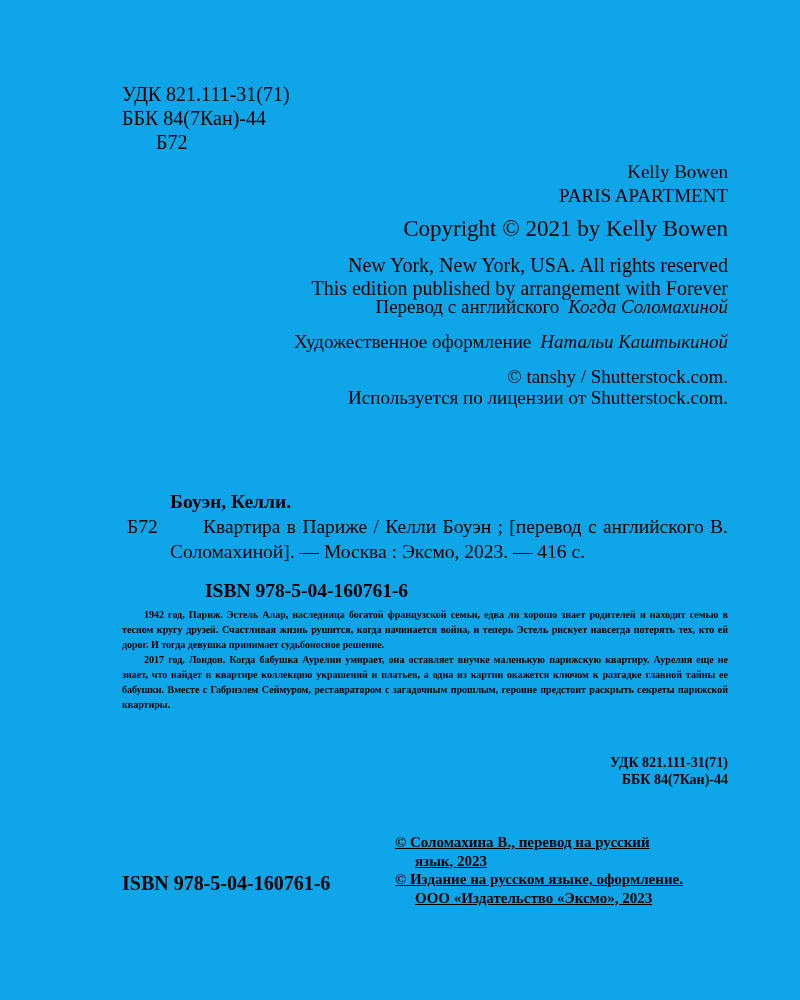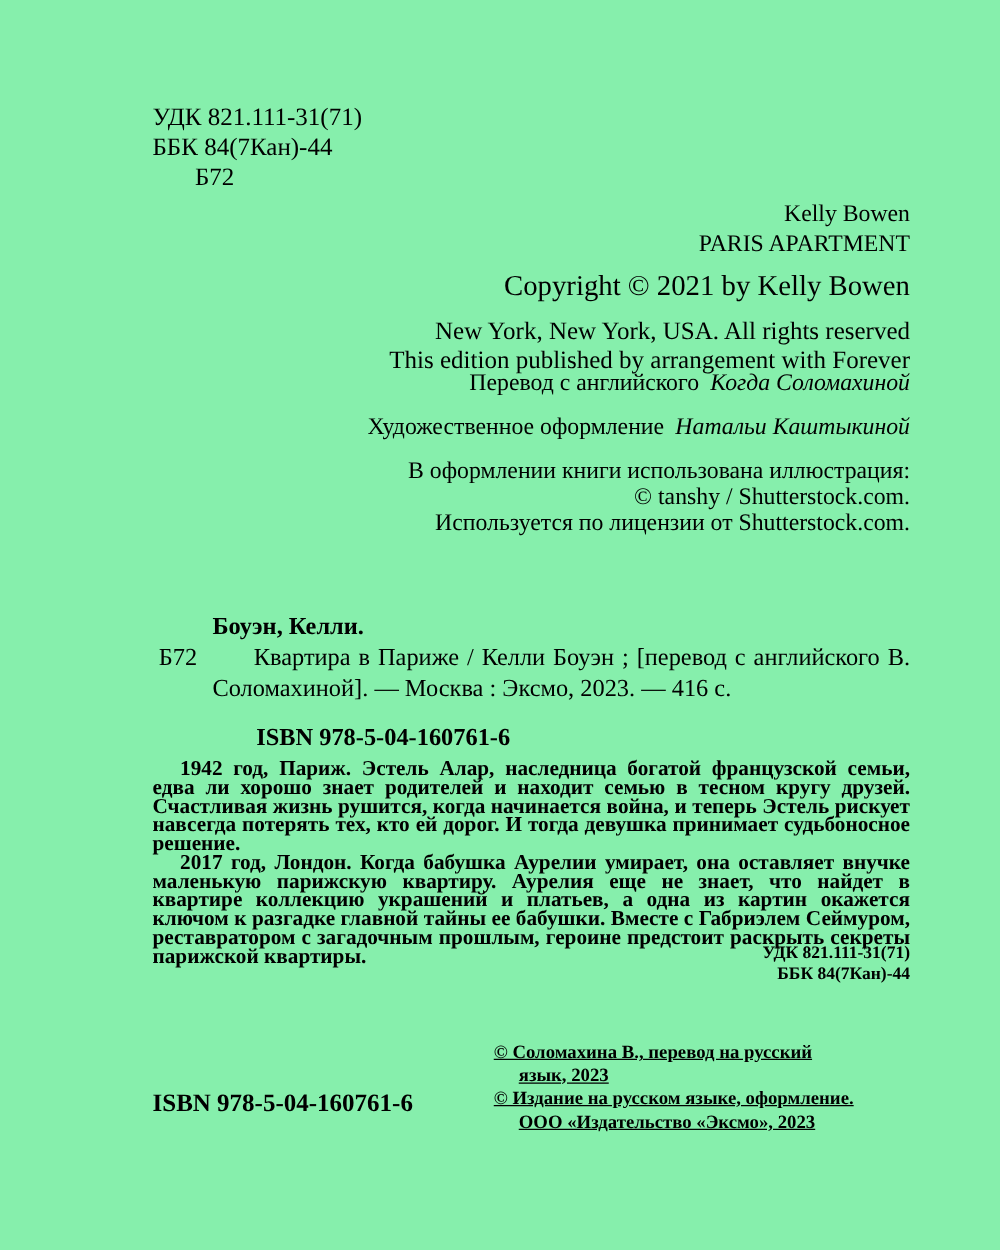--- a/index.html
+++ b/index.html
@@ -2,21 +2,21 @@
 <html><head>
 <meta charset="utf-8">
 <style>
   * { box-sizing: border-box; }
   html, body { margin: 0; padding: 0; }
   body {
     width: 800px; height: 1000px;
     background: #ffffff; color: #000000;
     font-family: "Liberation Serif", "DejaVu Serif", serif;
   }
-  .page { position: relative; width: 800px; height: 1000px; overflow: hidden; background: #86efac; }
+  .page { position: relative; width: 800px; height: 1000px; overflow: hidden; background: #0ea5e9; }
 
   
   .codes-top { position: absolute; left: 122px; top: 82px; font-size: 20px; line-height: 24px; }
   .codes-top .indent { padding-left: 34px; }
 
   
   .center-col { position: absolute; left: 122px; width: 606px; text-align: right; }
   .en-block { top: 160px; font-size: 19px; line-height: 23px; }
   .en-title { margin-top: 1px; }
   .en-copyright { margin-top: 10px; font-size: 23px; }
@@ -33,21 +33,21 @@
   
   .catalog { position: absolute; left: 122px; top: 489px; width: 606px; font-size: 19.5px; line-height: 25px; }
   .catalog-author { font-weight: bold; padding-left: 48px; }
   .catalog-row { position: relative; }
   .catalog-code { position: absolute; left: 5px; top: 0; }
   .catalog-entry { margin: 0; padding-left: 48px; text-indent: 33px; text-align: justify; }
   .isbn-mid { position: absolute; left: 205px; top: 580px; font-weight: bold; font-size: 19.5px; }
 
   
   .annotation { position: absolute; left: 122px; top: 607px; width: 606px;
-    font-size: 17px; line-height: 15px; font-weight: bold; text-align: justify; }
+    font-size: 10px; line-height: 15px; font-weight: bold; text-align: justify; }
   .annotation p { margin: 0; text-indent: 22px; }
 
   
   .codes-bottom { position: absolute; right: 72px; top: 754px; text-align: right;
     font-weight: bold; font-size: 14px; line-height: 17px; }
 
   
   .isbn-bottom { position: absolute; left: 122px; top: 872px; font-weight: bold; font-size: 20px; }
   .footer-copyrights { position: absolute; left: 395px; top: 833px; width: 290px;
     font-weight: bold; font-size: 15px; line-height: 18.5px; text-decoration: underline; }
@@ -77,21 +77,20 @@
   <div class="center-col credits">
     <div class="credit-line">
       <span>Перевод с английского</span><span class="credit-name">Когда Соломахиной</span>
     </div>
     <div class="credit-line">
       <span>Художественное оформление</span><span class="credit-name">Натальи Каштыкиной</span>
     </div>
   </div>
 
   <div class="center-col illustration">
-    <div>В оформлении книги  использована иллюстрация:</div>
     <div>© tanshy / Shutterstock.com.</div>
     <div>Используется по лицензии от Shutterstock.com.</div>
   </div>
 
   <div class="catalog">
     <div class="catalog-author">Боуэн, Келли.</div>
     <div class="catalog-row">
       <span class="catalog-code">Б72</span>
       <p class="catalog-entry">Квартира в Париже / Келли Боуэн ; [перевод с английского В. Соломахиной]. — Москва : Эксмо, 2023. — 416 с.</p>
     </div>

